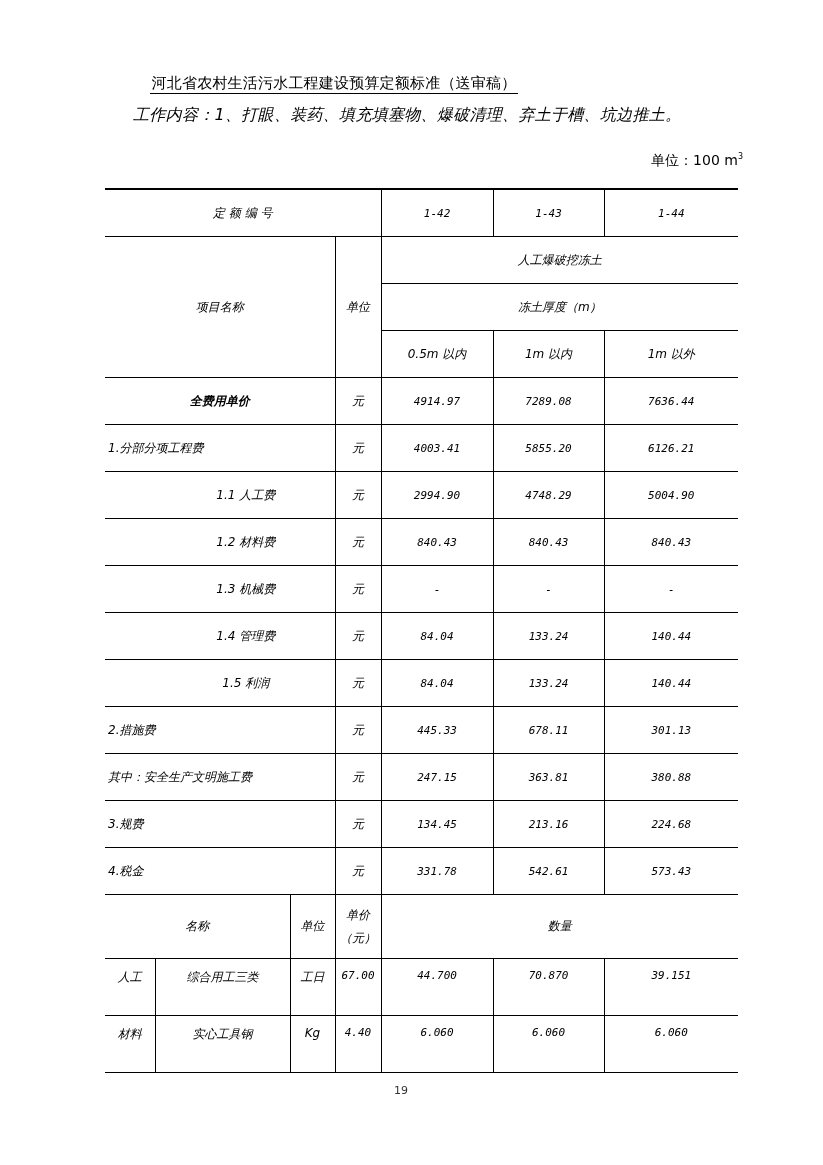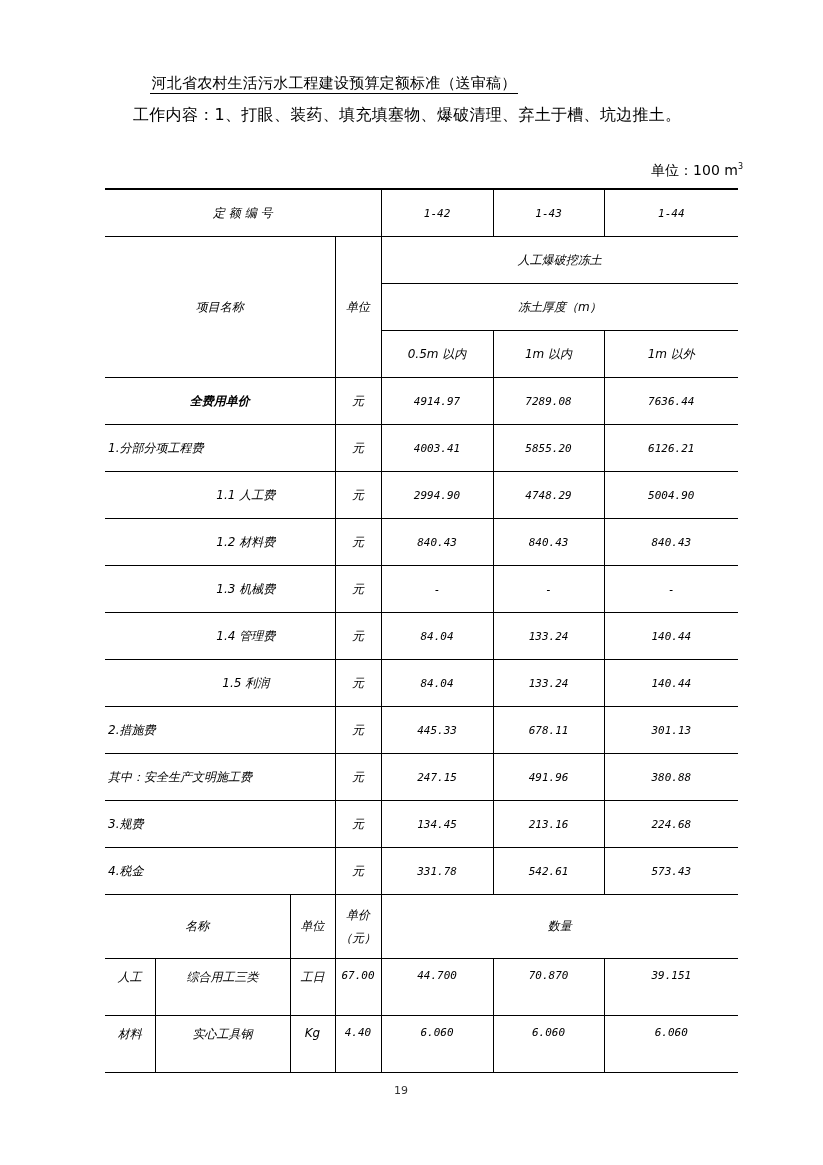--- a/index.html
+++ b/index.html
@@ -1,21 +1,21 @@
 <!DOCTYPE html>
 <html><head>
 <meta charset="utf-8">
 <style>
   html, body { margin:0; padding:0; background:#ffffff; }
   body { width:823px; height:1165px; position:relative; overflow:hidden;
          font-family:"DejaVu Sans", "Liberation Sans", sans-serif; color:#000; }
   .title { position:absolute; top:73px; left:0; width:668px; text-align:center; }
   .title span { font-size:15px; border-bottom:1px solid #000; padding:0 2px 1px 2px; letter-spacing:0.2px; }
-  .work { position:absolute; top:105px; left:133px; font-size:16px; letter-spacing:0.3px; }
-  .unit { position:absolute; top:162px; right:80px; font-size:14px; }
+  .work { position:absolute; top:105px; left:133px; font-size:16px; letter-spacing:0.3px;font-style:italic; }
+  .unit { position:absolute; top:152px; right:80px; font-size:14px; }
   .unit sup { font-size:8px; }
   table.quota { position:absolute; left:105px; top:188px; width:633px; border-collapse:collapse; table-layout:fixed;font-style:italic; }
   table.quota td { border:1px solid #000; font-size:11px; text-align:center; vertical-align:middle; padding:0; height:46px; }
   table.quota tr.first td { border-top:2px solid #000; }
   table.quota tr:last-child td { border-bottom:1px solid #000;text-align:center; }
   table.quota td:first-child { border-left:none; }
   table.quota td:last-child { border-right:none; }
   .left { text-align:left !important; padding-left:3px !important; }
   .ind { text-align:right; padding-left:52px !important; }
   .bold { font-weight:bold; font-size:12px !important; }
@@ -116,21 +116,21 @@
     <td colspan="3" class="cn left">2.措施费</td>
     <td class="cn">元</td>
     <td class="num">445.33</td>
     <td class="num">678.11</td>
     <td class="num">301.13</td>
   </tr>
   <tr>
     <td colspan="3" class="cn left">其中：安全生产文明施工费</td>
     <td class="cn">元</td>
     <td class="num">247.15</td>
-    <td class="num">491.96</td>
+    <td class="num">363.81</td>
     <td class="num">380.88</td>
   </tr>
   <tr>
     <td colspan="3" class="cn left">3.规费</td>
     <td class="cn">元</td>
     <td class="num">134.45</td>
     <td class="num">213.16</td>
     <td class="num">224.68</td>
   </tr>
   <tr>

